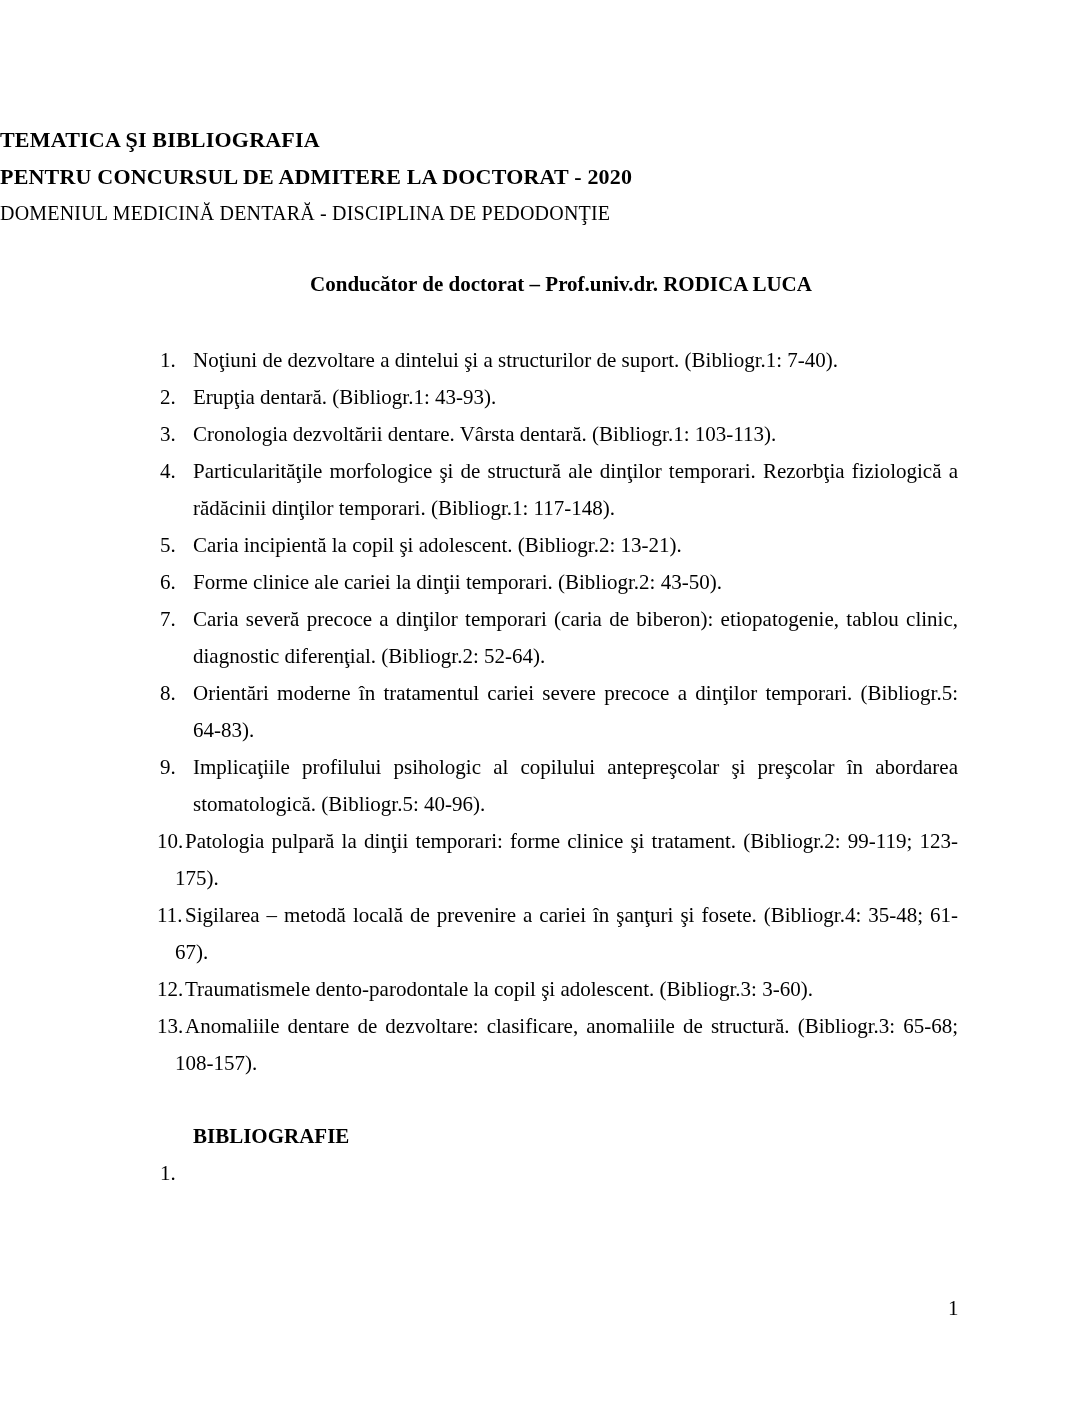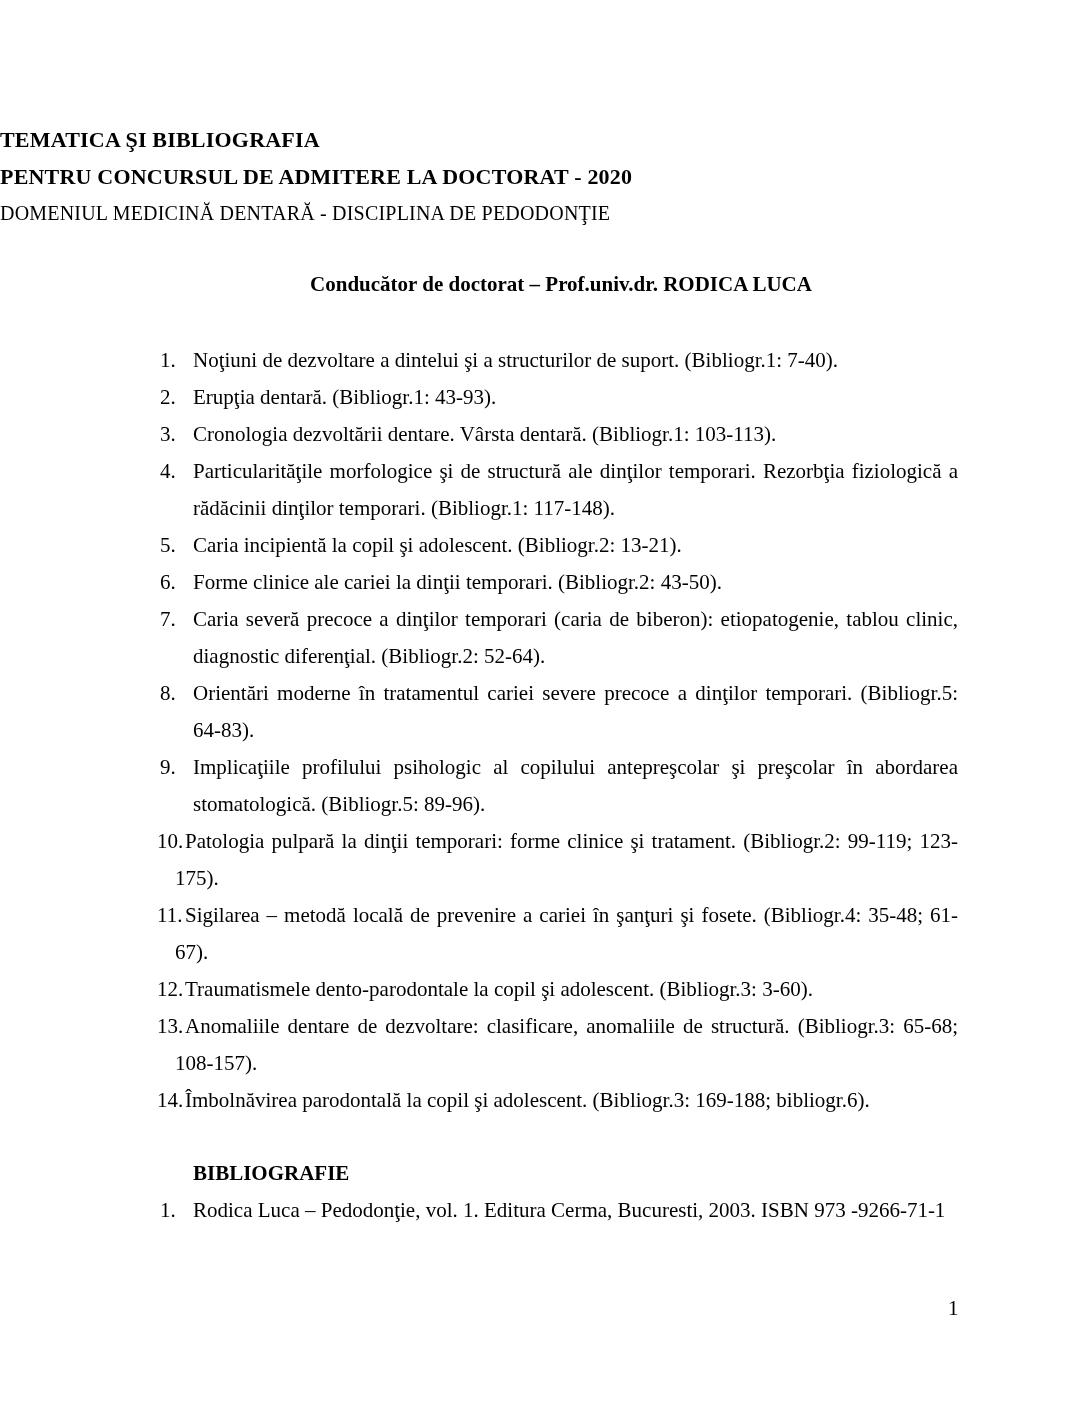--- a/index.html
+++ b/index.html
@@ -98,28 +98,27 @@
 
   <div class="topics">
     <div class="topic"><span class="num">1.</span><span>Noţiuni de dezvoltare a dintelui şi a structurilor de suport. (Bibliogr.1: 7-40).</span></div>
     <div class="topic"><span class="num">2.</span><span>Erupţia dentară. (Bibliogr.1: 43-93).</span></div>
     <div class="topic"><span class="num">3.</span><span>Cronologia dezvoltării dentare. Vârsta dentară. (Bibliogr.1: 103-113).</span></div>
     <div class="topic"><span class="num">4.</span><span>Particularităţile morfologice şi de structură ale dinţilor temporari. Rezorbţia  fiziologică a rădăcinii dinţilor temporari. (Bibliogr.1: 117-148).</span></div>
     <div class="topic"><span class="num">5.</span><span>Caria incipientă la copil şi adolescent. (Bibliogr.2: 13-21).</span></div>
     <div class="topic"><span class="num">6.</span><span>Forme clinice ale cariei la dinţii temporari. (Bibliogr.2: 43-50).</span></div>
     <div class="topic"><span class="num">7.</span><span>Caria severă precoce a dinţilor temporari (caria de biberon): etiopatogenie, tablou clinic, diagnostic diferenţial. (Bibliogr.2: 52-64).</span></div>
     <div class="topic"><span class="num">8.</span><span>Orientări moderne în tratamentul cariei severe precoce a dinţilor temporari. (Bibliogr.5: 64-83).</span></div>
-    <div class="topic"><span class="num">9.</span><span>Implicaţiile profilului psihologic al copilului antepreşcolar şi preşcolar în abordarea stomatologică. (Bibliogr.5: 89-96).</span></div>
+    <div class="topic"><span class="num">9.</span><span>Implicaţiile profilului psihologic al copilului antepreşcolar şi preşcolar în abordarea stomatologică. (Bibliogr.5: 40-96).</span></div>
     <div class="topic wide"><span class="num">10.</span><span>Patologia pulpară la dinţii temporari: forme clinice şi tratament. (Bibliogr.2: 99-119; 123-175).</span></div>
     <div class="topic wide"><span class="num">11.</span><span>Sigilarea – metodă locală de prevenire a cariei în şanţuri şi fosete. (Bibliogr.4: 35-48; 61-67).</span></div>
     <div class="topic wide"><span class="num">12.</span><span>Traumatismele dento-parodontale la copil şi adolescent. (Bibliogr.3: 3-60).</span></div>
     <div class="topic wide"><span class="num">13.</span><span>Anomaliile dentare de dezvoltare: clasificare, anomaliile de structură. (Bibliogr.3: 65-68; 108-157).</span></div>
-    <div class="topic wide"><span class="num">14.</span><span>Îmbolnăvirea parodontală la copil şi adolescent. (Bibliogr.3: 169-188; bibliogr.6).</span></div>
   </div>
 
   <div class="bib">
     <div class="bib-heading">BIBLIOGRAFIE</div>
-    <div class="bib-entry"><span class="num">1.</span><span>Rodica Luca – Pedodonţie, vol. 1. Editura Cerma, Bucuresti, 2003. ISBN 973 -9266-71-1</span></div>
+    <div class="bib-entry"><span class="num">1.</span></div>
   </div>
 
   <div class="page-number">1</div>
 
 </div>
 
 </body></html>

